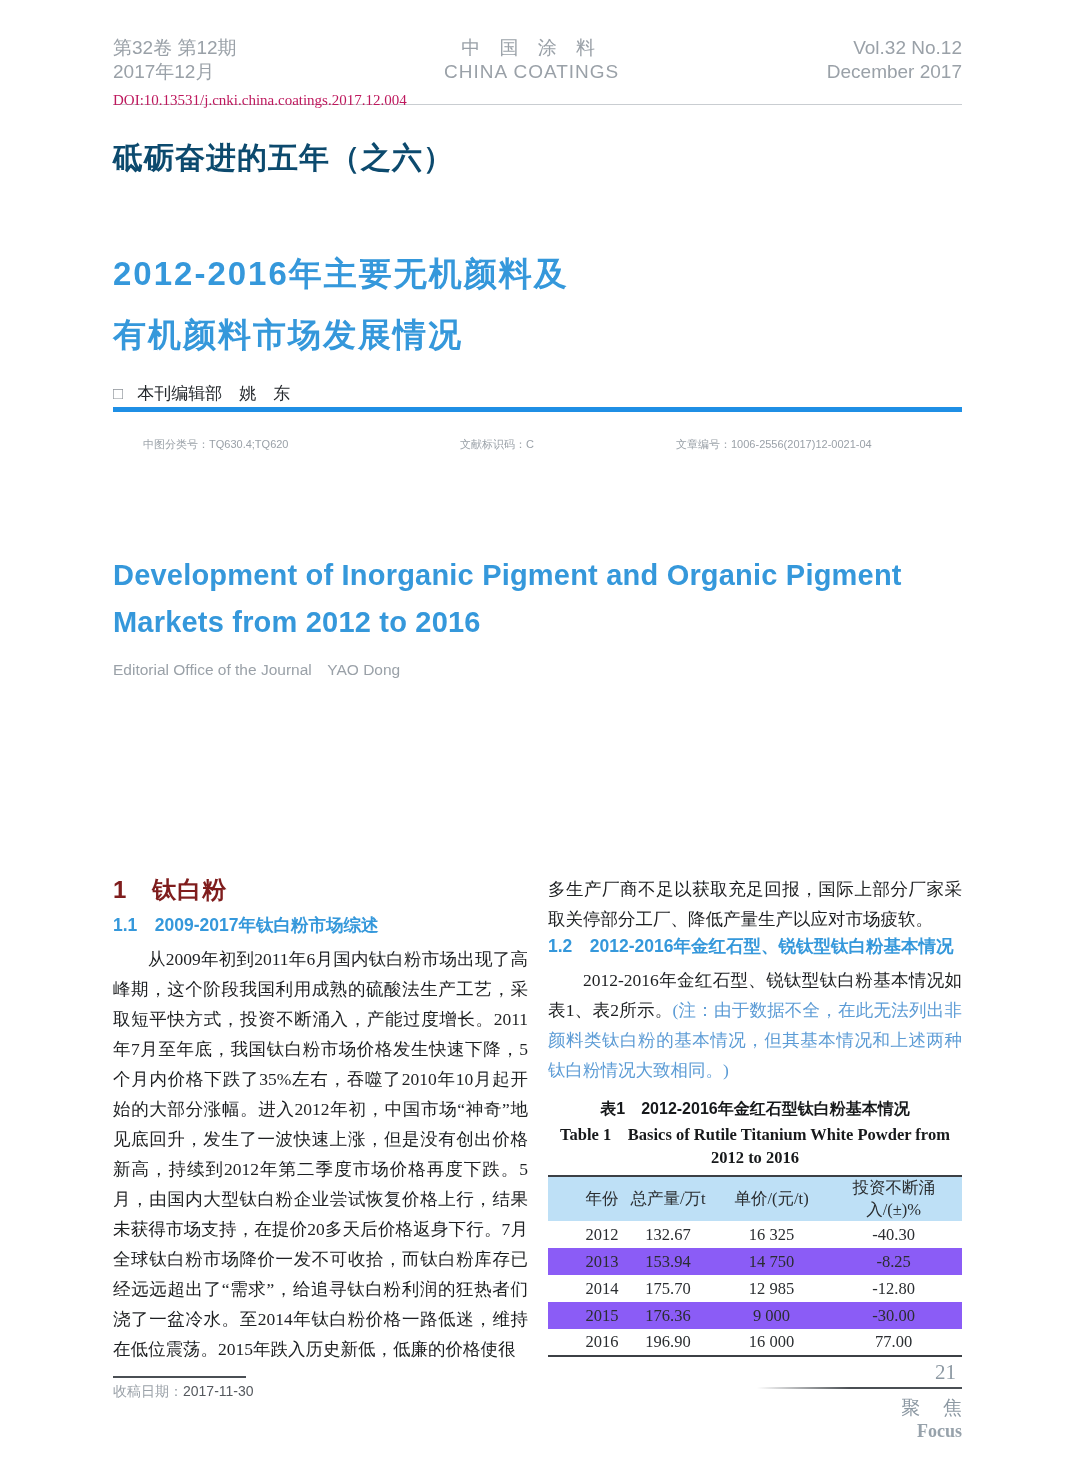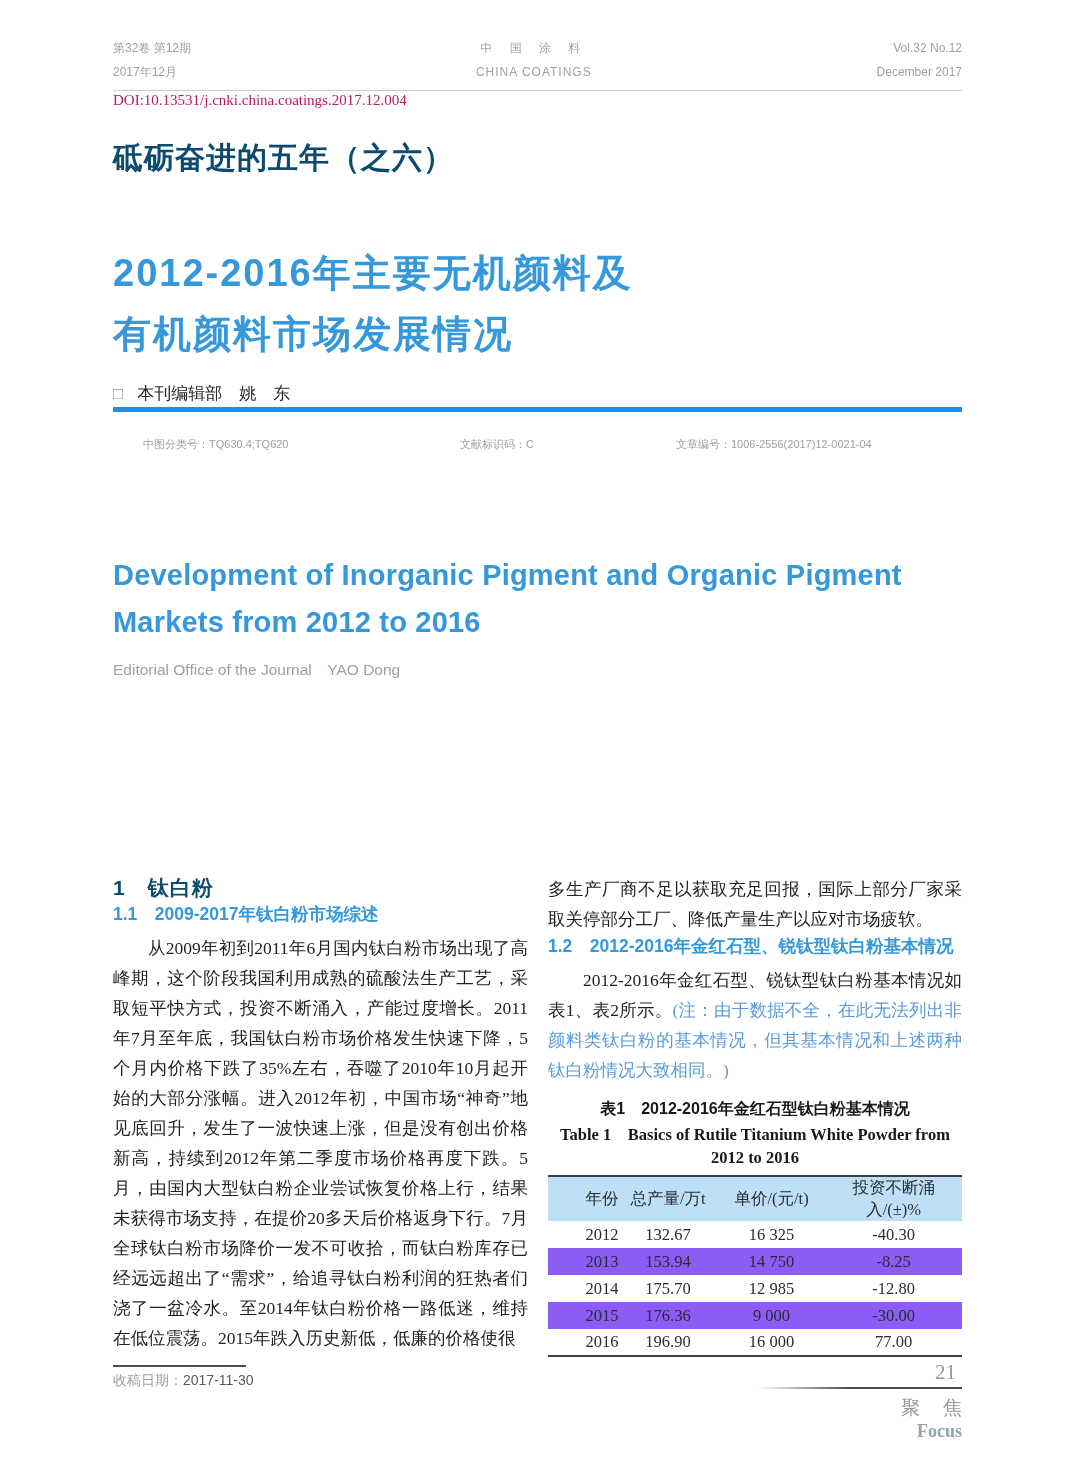--- a/index.html
+++ b/index.html
@@ -9,23 +9,23 @@
     position: relative;
     font-family: "Liberation Sans", sans-serif;
     overflow: hidden;
   }
   .abs { position: absolute; }
 
   
   .journal-header {
     left: 113px; top: 36px; width: 849px;
     display: flex; justify-content: space-between; align-items: flex-start;
-    padding-bottom: 6px;
+    padding-bottom: 20px;
     border-bottom: 1px solid #c9cdd1;
-    color: #9aa1a8; font-size: 12px; line-height: 24px;
+    color: #9aa1a8; font-size: 19px; line-height: 24px;
   }
   .jh-left { text-align: left; }
   .jh-center { text-align: center; }
   .jh-center .cn { letter-spacing: 7px; }
   .jh-center .en { letter-spacing: 1px; }
   .jh-right { text-align: right; }
 
   .doi-line {
     left: 113px; top: 92px;
     font-family: "Liberation Serif", serif;
@@ -35,21 +35,21 @@
   
   .series-banner {
     left: 113px; top: 138px;
     font-size: 30px; font-weight: bold; color: #0c4a6e;
     letter-spacing: 1px;
   }
 
   
   .article-title-cn {
     left: 113px; top: 243px;
-    font-size: 38px; font-weight: bold; color: #3598db;
+    font-size: 33px; font-weight: bold; color: #3598db;
     line-height: 61px; letter-spacing: 2px;
   }
 
   
   .author-line {
     left: 113px; top: 382px;
     font-size: 17px; color: #23272b;
   }
   .author-marker { color: #8d9399; margin-right: 14px; font-size: 17px; }
 
@@ -78,22 +78,22 @@
 
   
   .body-columns {
     left: 113px; top: 874px; width: 849px;
     display: flex; gap: 20px;
   }
   .col { width: 415px; }
   .col-right { width: 414px; }
 
   .sec-h1 {
-    font-size: 21px; font-weight: bold; color: #0c4a6e;
-    margin-bottom: 0; letter-spacing: 1px;
+    font-size: 24px; font-weight: bold; color: #7f1d1d;
+    margin-bottom: 7px; letter-spacing: 1px;
   }
   .sec-h2 {
     font-size: 17.5px; font-weight: bold; color: #3598db;
     margin-bottom: 7px;
   }
   .body-p {
     font-family: "Liberation Serif", serif;
     font-size: 17.5px; line-height: 30px; color: #1d1f21;
     text-align: justify;
   }

